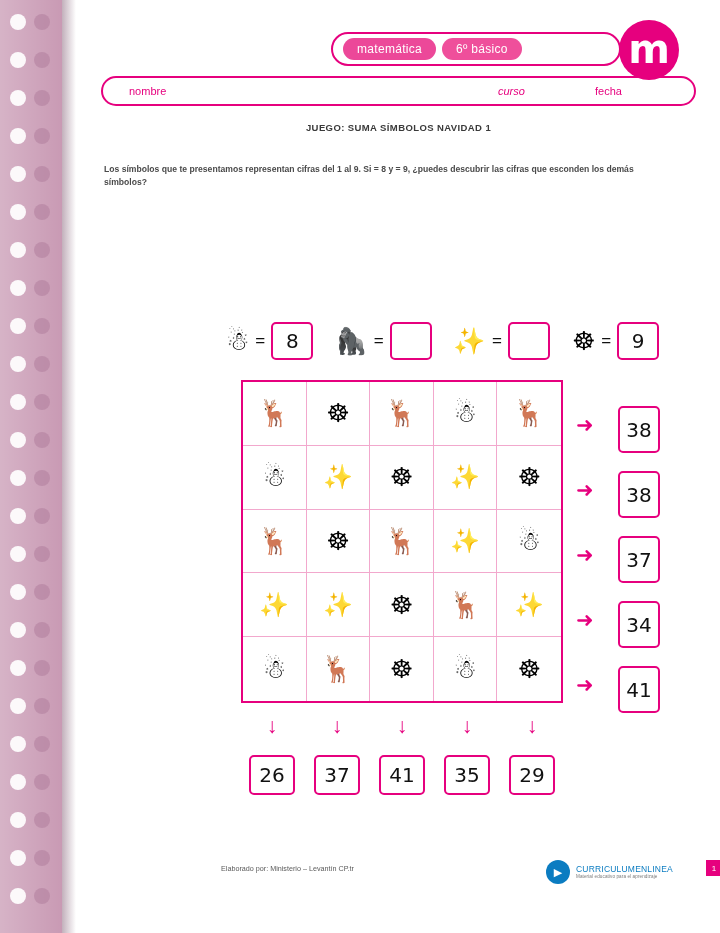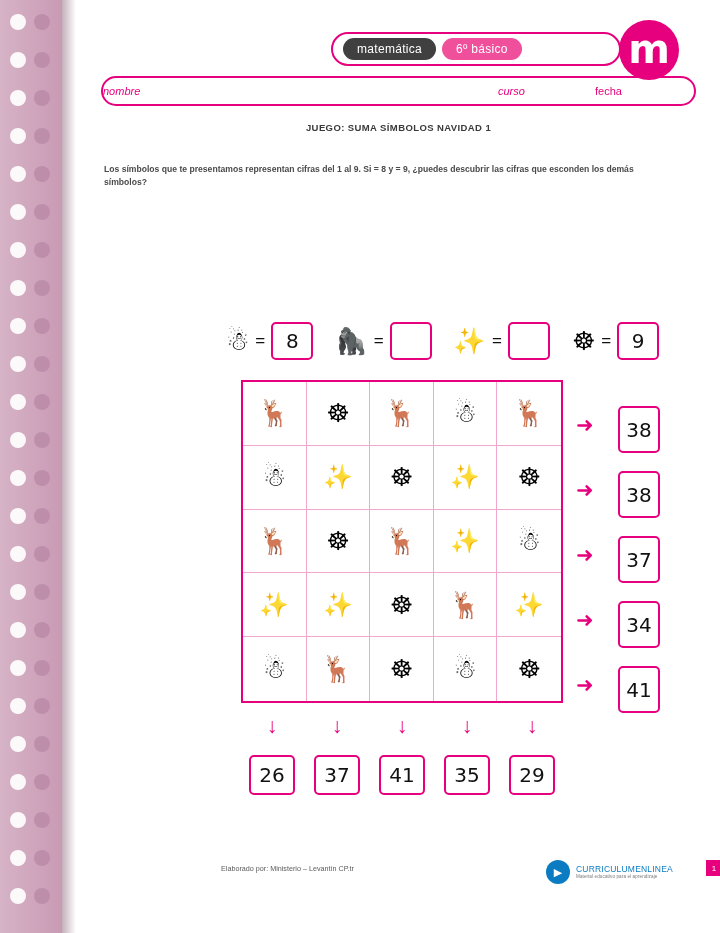--- a/index.html
+++ b/index.html
@@ -41,40 +41,40 @@
   
   .header {
     position:absolute; left:255px; top:28px; width:340px; height:44px;
   }
   .pill-row {
     position:absolute; left:0; top:4px; width:290px; height:34px;
     border:2px solid #e6007e; border-radius:17px; background:#fff;
     display:flex; align-items:center; gap:6px; padding-left:10px;
   }
   .tag {
-    background:#404040; color:#fff; border-radius:14px;
+    background:#ec4899; color:#fff; border-radius:14px;
     font-size:12px; padding:4px 14px; letter-spacing:.3px;
   }
   .tag.light { background:#ef4f9b; }
   .mlogo {
     position:absolute; right:-8px; top:-8px;
     width:60px; height:60px; border-radius:50%;
     background:#e6007e; color:#fff;
     font-size:40px; font-weight:bold; line-height:58px; text-align:center;
     font-family:"DejaVu Sans", sans-serif;
   }
 
   
   .namebar {
     position:absolute; left:25px; top:76px; width:595px; height:30px;
     border:2px solid #e6007e; border-radius:15px;
     display:flex; align-items:center;
     font-size:11px; color:#e6007e;
   }
-  .namebar .nb-nombre { margin-left:0;font-style:italic; }
+  .namebar .nb-nombre { margin-left:26px; }
   .namebar .nb-curso  { position:absolute; left:395px;font-style:italic; }
   .namebar .nb-fecha  { position:absolute; left:492px; }
 
   
   .title {
     position:absolute; left:25px; top:122px; width:595px;
     text-align:center; font-size:9.5px; font-weight:bold; color:#3a3a3a;
     letter-spacing:.4px;
   }
   .intro {

